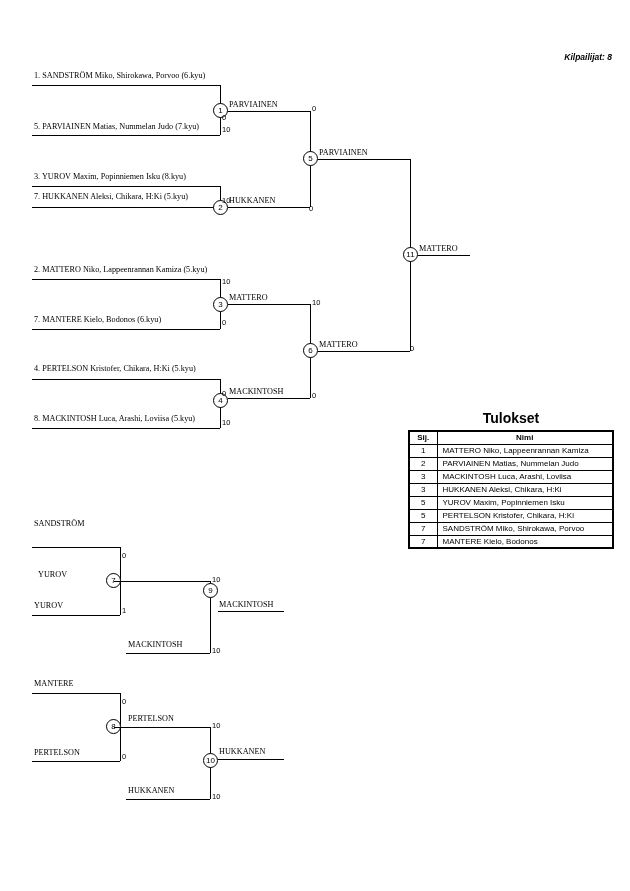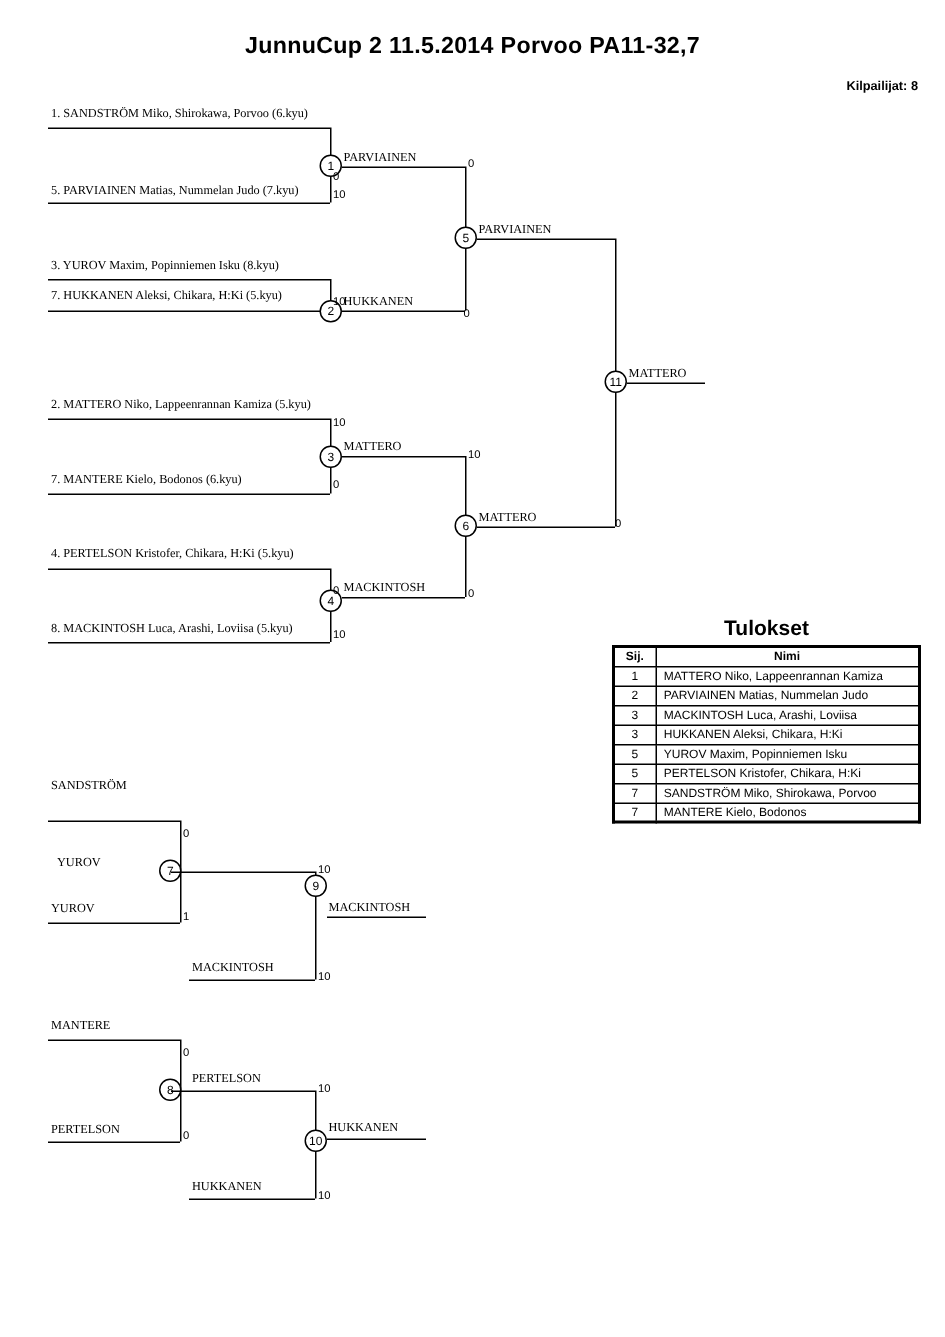--- a/index.html
+++ b/index.html
@@ -29,20 +29,21 @@
     text-align: center;
     font-size: 15.5px;
     font-weight: bold;
     letter-spacing: 0.2px;
   }
   .competitors {
     right: 18px; top: 52px;
     font-size: 8.5px;
     font-weight: bold;
     text-align: center;
+    font-style: italic;
   }
 
   
   .hline { background: #000; height: 1px; }
   .vline { background: #000; width: 1px; }
 
   .node {
     width: 15px; height: 15px;
     border: 1px solid #000;
     border-radius: 50%;
@@ -101,21 +102,20 @@
     padding-left: 5px;
     white-space: nowrap;
     overflow: hidden;
   }
 </style>
 </head>
 <body>
 
 <div id="root">
 
-  <div class="abs title">JunnuCup 2  11.5.2014  Porvoo   PA11-32,7</div>
   <div class="abs competitors">Kilpailijat: 8</div>
 
   <div class="abs label" style="left:34px; top:71px;">1. SANDSTRÖM Miko, Shirokawa, Porvoo (6.kyu)</div>
   <div class="abs label" style="left:34px; top:122px;">5. PARVIAINEN Matias, Nummelan Judo (7.kyu)</div>
   <div class="abs label" style="left:34px; top:172px;">3. YUROV Maxim, Popinniemen Isku (8.kyu)</div>
   <div class="abs label" style="left:34px; top:192px;">7. HUKKANEN Aleksi, Chikara, H:Ki (5.kyu)</div>
   <div class="abs label" style="left:34px; top:265px;">2. MATTERO Niko, Lappeenrannan Kamiza (5.kyu)</div>
   <div class="abs label" style="left:34px; top:315px;">7. MANTERE Kielo, Bodonos (6.kyu)</div>
   <div class="abs label" style="left:34px; top:364px;">4. PERTELSON Kristofer, Chikara, H:Ki (5.kyu)</div>
   <div class="abs label" style="left:34px; top:414px;">8. MACKINTOSH Luca, Arashi, Loviisa (5.kyu)</div>

